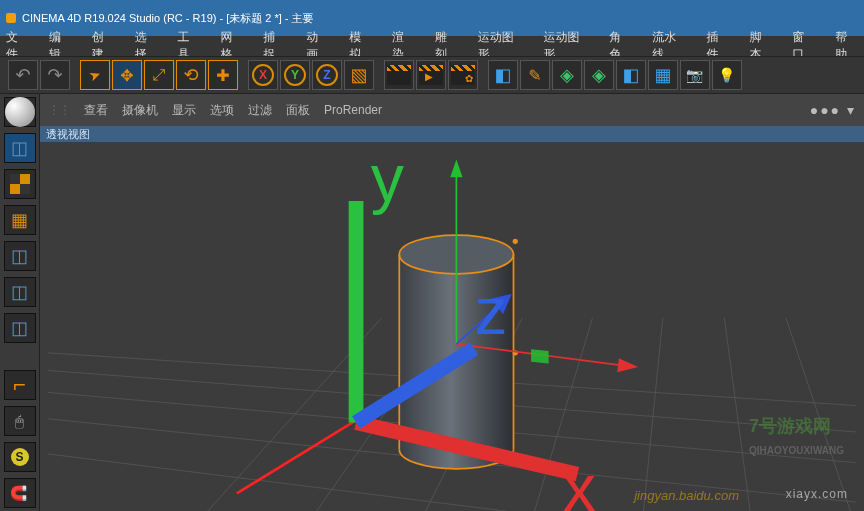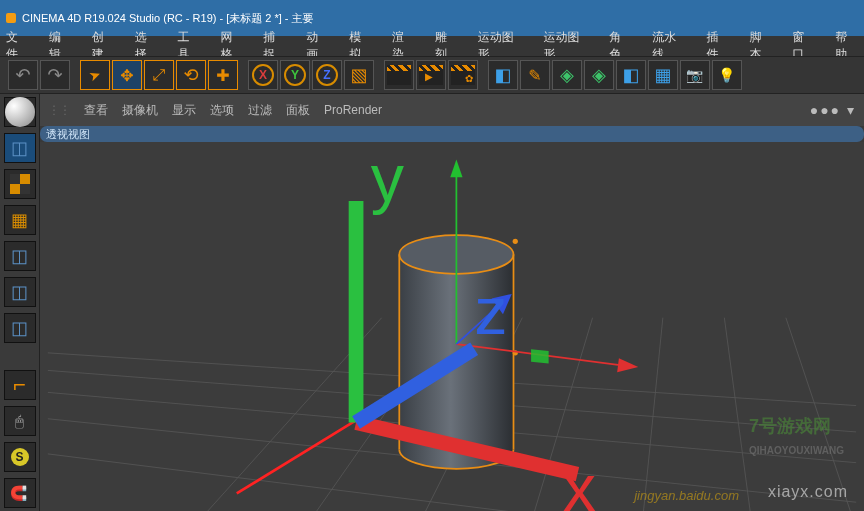--- a/index.html
+++ b/index.html
@@ -45,26 +45,26 @@
   .side-globe { width:30px;height:30px; border-radius:50%; background:radial-gradient(circle at 30% 30%, #fff, #888); display:flex;align-items:center;justify-content:center;}
   .side-arrow-orange::before { content:"⌐"; color:#e88b00; font-size:22px; font-weight:bold;}
   .side-mouse::before { content:"🖱"; font-size:14px;}
   .side-s { width:18px;height:18px;border-radius:50%; background:#d8c728; color:#222; font-weight:bold; text-align:center; line-height:18px; font-size:12px;}
   .side-magnet::before { content:"🧲"; font-size:14px;}
 
   .viewport-col { flex:1; display:flex; flex-direction:column;}
   .viewport-menubar { height:32px; background:#444; display:flex; align-items:center; padding:0 8px; gap:14px; font-size:12px; color:#bbb;}
   .vp-item { cursor:pointer; }
   .vp-options { margin-left:auto; font-size:14px; letter-spacing:2px;}
-  .viewport-label { height:16px; background:#3d6085; color:#cfe4f7; font-size:11px; padding:1px 6px;border-radius:7px;}
+  .viewport-label { height:16px; background:#3d6085; color:#cfe4f7; font-size:11px; padding:1px 6px;}
   .viewport { flex:1; background:#3c3c3c; position:relative; overflow:hidden;}
   .viewport svg { position:absolute; top:0; left:0; width:100%; height:100%;}
 
   .corner-axis { position:absolute; left:68px; bottom:40px; width:50px; height:50px; }
-  .watermark1 { position:absolute; right:16px; bottom:10px; opacity:0.65; font-size:16px; color:#ddd; letter-spacing:1px;margin-left:11px;}
+  .watermark1 { position:absolute; right:16px; bottom:10px; opacity:0.65; font-size:12px; color:#ddd; letter-spacing:1px;margin-left:11px;}
   .watermark2 { position:absolute; right:125px; bottom:8px; opacity:0.5; font-size:13px; color:#eab308; font-style:italic;}
   .watermark3 { position:absolute; right:20px; bottom:52px; opacity:0.6; font-size:18px; font-weight:bold; color:#4a8a38; font-family:Arial;}
 </style>
 </head>
 <body>
 
 <div class="window">
   <div class="title-bar">
     <span class="app-icon"></span>
     <span>CINEMA 4D R19.024 Studio (RC - R19) - [未标题 2 *] - 主要</span>

